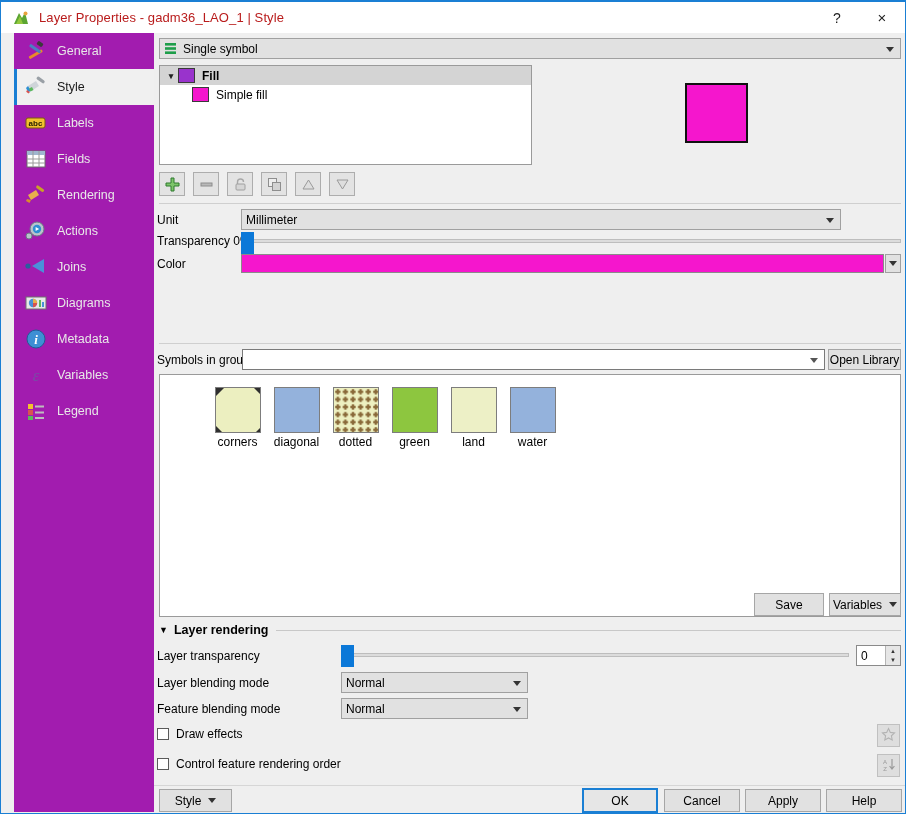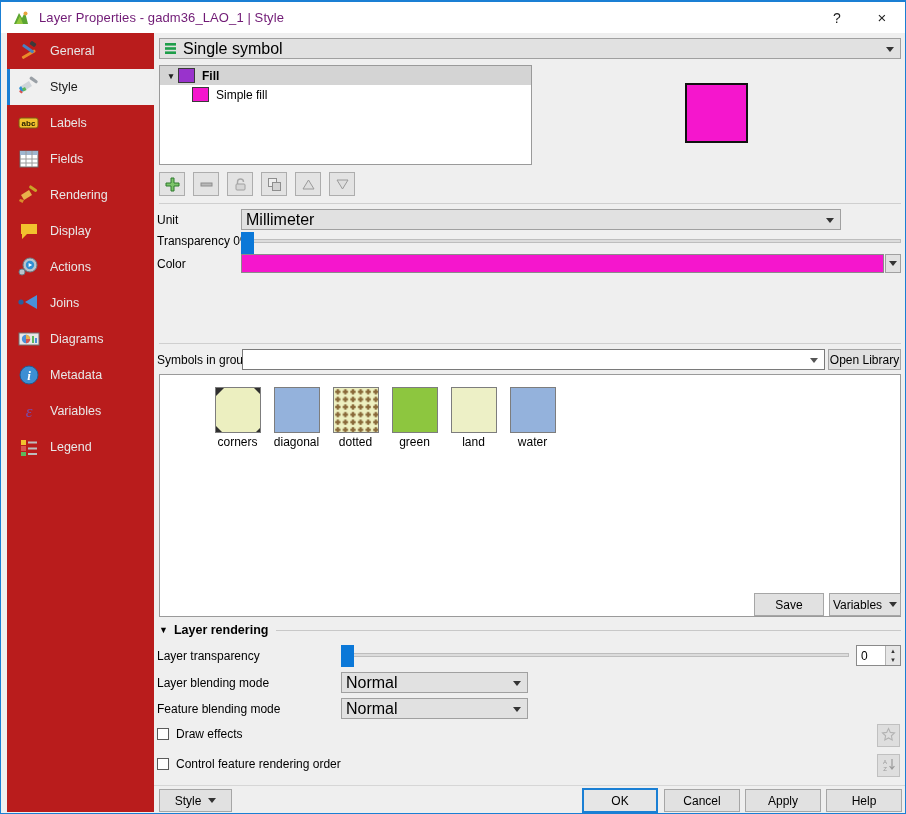--- a/index.html
+++ b/index.html
@@ -21,49 +21,49 @@
     overflow: hidden;
   }
 
   
   .titlebar {
     position: absolute; top:0; left:0; right:0; height: 31px;
     background: #ffffff;
     display: flex; align-items: center;
   }
   .title-icon { width:18px; height:18px; margin-left:11px; margin-right:9px; flex:none; position:relative; }
-  .title-text { font-size: 13px; color:#701a75; letter-spacing:.1px; }
+  .title-text { font-size: 13px; color:#b91c1c; letter-spacing:.1px; }
   .title-btns { margin-left:auto; display:flex; height:31px; }
   .tbtn { width:44px; height:31px; display:flex; align-items:center; justify-content:center;
           font-size:14px; color:#222; }
   .tbtn.close { width:46px; font-size:15px; }
 
   
   .sidebar {
-    position:absolute; left:6px; top:31px; width:152px; bottom:1px;
-    background:#b91c1c;
+    position:absolute; left:13px; top:31px; width:152px; bottom:1px;
+    background:#a21caf;
   }
   .side-item {
     height:36px; display:flex; align-items:center; padding-left:10px;
     color:#e8e8e8; font-size:12.5px; position:relative;
   }
   .side-item.selected { background:#f0f0f0; color:#1a1a1a; }
   .side-item.selected::before {
     content:""; position:absolute; left:0; top:0; bottom:0; width:3px; background:#1a7fd4;
   }
   .side-ico { width:24px; height:24px; margin-right:9px; flex:none; position:relative; }
   .side-lbl { white-space:nowrap; }
 
   
   .content { position:absolute; left:153px; top:31px; right:1px; bottom:1px; background:#efefef; }
 
   
   .combo {
     background:#e1e1e1; border:1px solid #a0a0a0; height:21px;
-    display:flex; align-items:center; padding:0 4px; font-size:16px;
+    display:flex; align-items:center; padding:0 4px; font-size:12px;
     position:relative;
   }
   .combo .arrow { position:absolute; right:6px; top:50%; margin-top:-2px;
     width:0;height:0;border-left:4px solid transparent;border-right:4px solid transparent;border-top:5px solid #333; }
   .combo.white { background:#fff; border:1px solid #7a7a7a; }
   .combo.win { background:#e1e1e1; border:1px solid #a0a0a0; }
 
   
   .tree {
     background:#fff; border:1px solid #9a9a9a; position:absolute;
@@ -196,28 +196,20 @@
       <span class="side-ico">
         <svg width="24" height="24" viewBox="0 0 24 24">
           <rect x="12" y="4" width="9" height="3" rx="1.4" fill="#c9a227" transform="rotate(35 16 5)"></rect>
           <path d="M4 12 L12 7 L15 12 L7 17 Z" fill="#E8B04B"></path>
           <path d="M3 16 L7 17 L5.5 20 L2 18 Z" fill="#D98E2B"></path>
         </svg>
       </span>
       <span class="side-lbl">Rendering</span>
     </div>
 
-    <div class="side-item">
-      <span class="side-ico">
-        <svg width="24" height="24" viewBox="0 0 24 24">
-          <path d="M4 5 H20 V15 H10 L5 20 V15 H4 Z" fill="#F2C12E"></path>
-        </svg>
-      </span>
-      <span class="side-lbl">Display</span>
-    </div>
 
     <div class="side-item">
       <span class="side-ico">
         <svg width="24" height="24" viewBox="0 0 24 24">
           <circle cx="13" cy="10" r="7" fill="#b9c4cc" stroke="#6a7a85"></circle>
           <circle cx="13" cy="10" r="4.2" fill="#2f8fd4"></circle>
           <path d="M11.6 8 L15.2 10 L11.6 12 Z" fill="#fff"></path>
           <circle cx="5" cy="17" r="3" fill="#b9c4cc" stroke="#6a7a85"></circle>
         </svg>
       </span>

